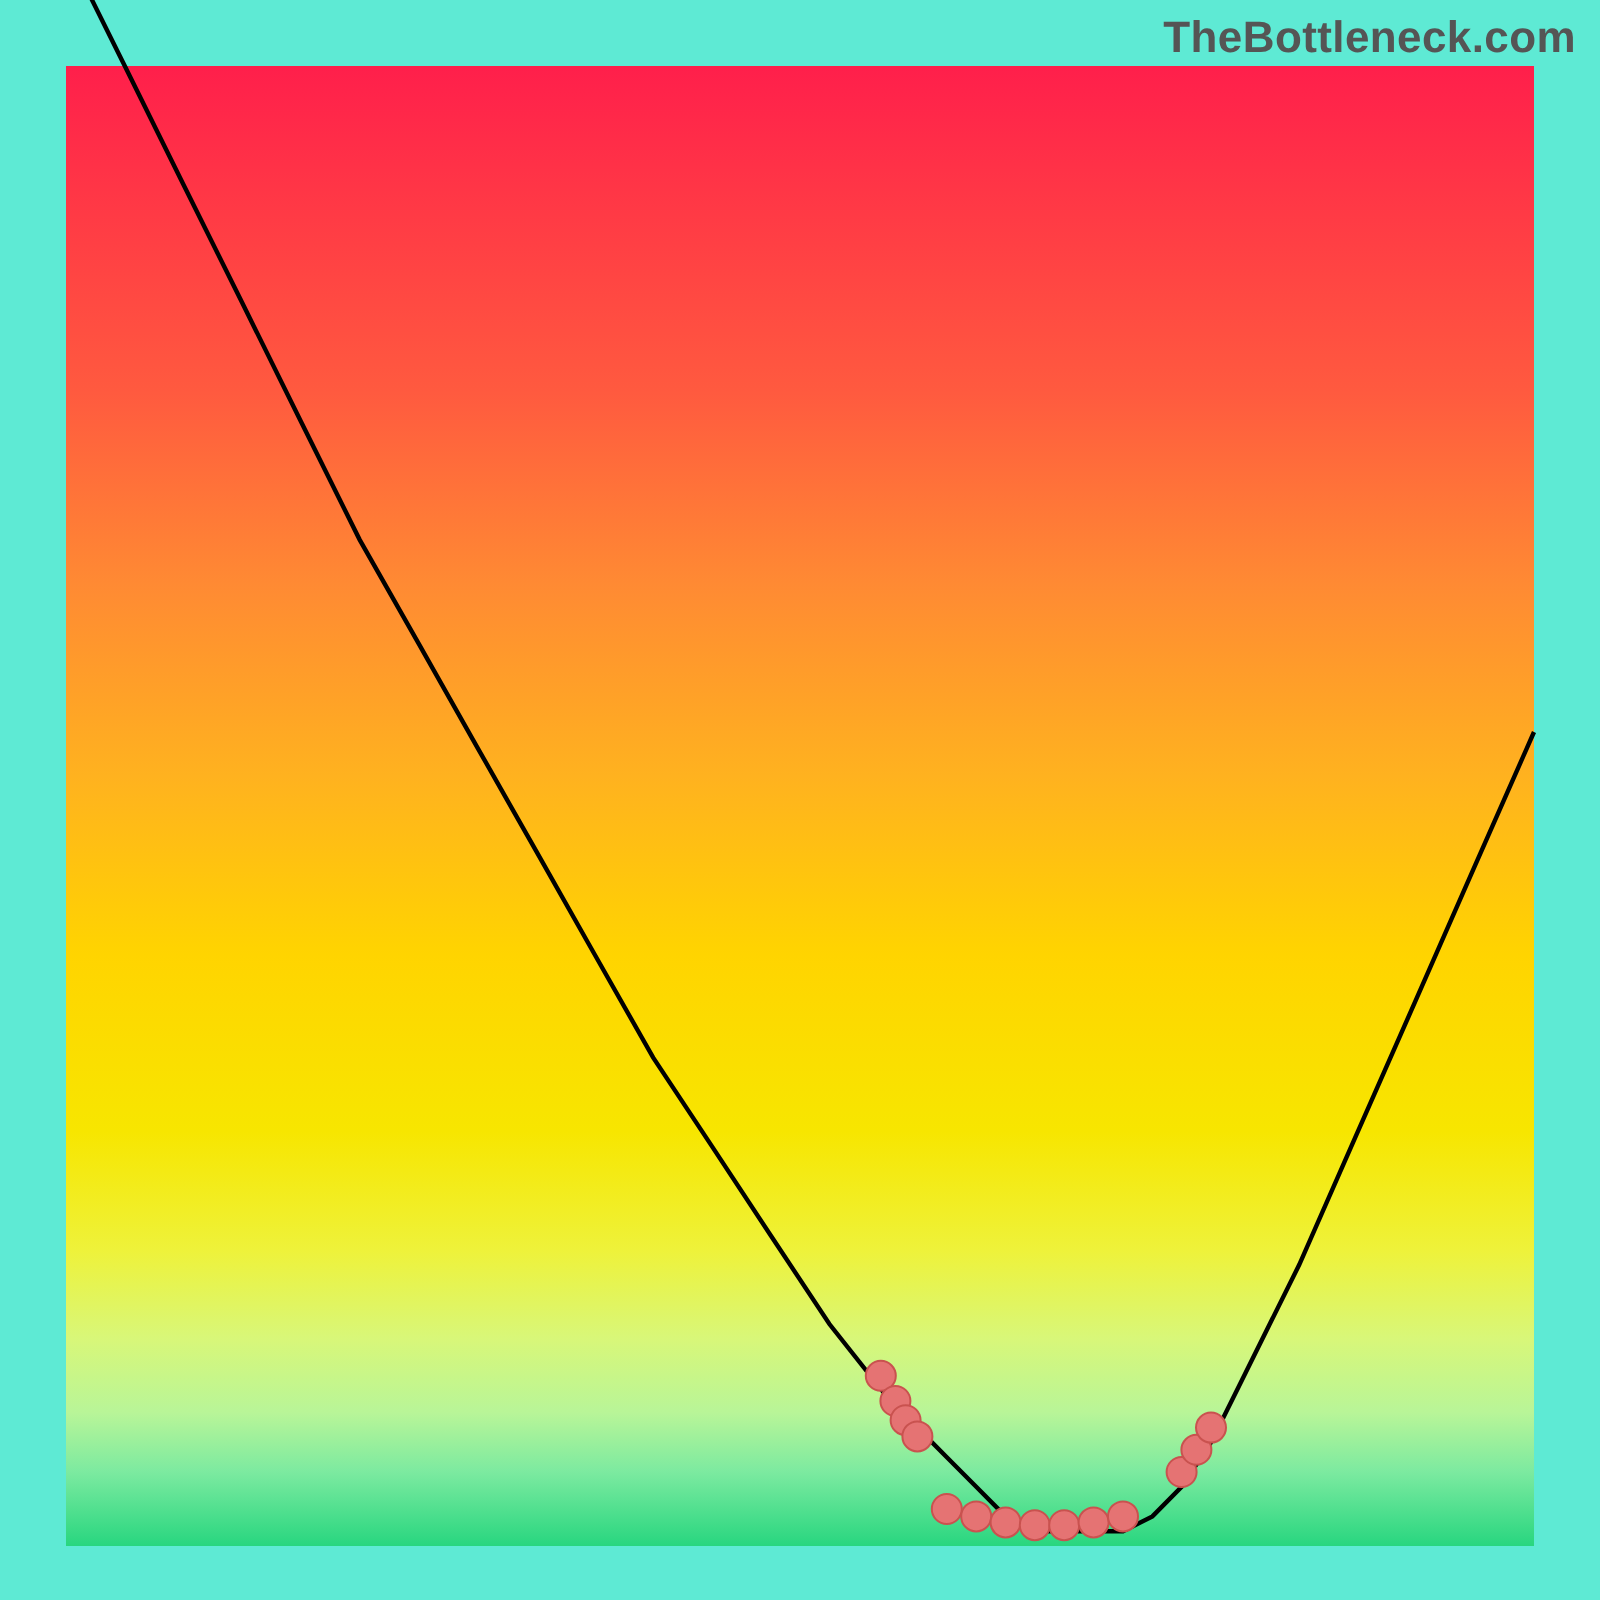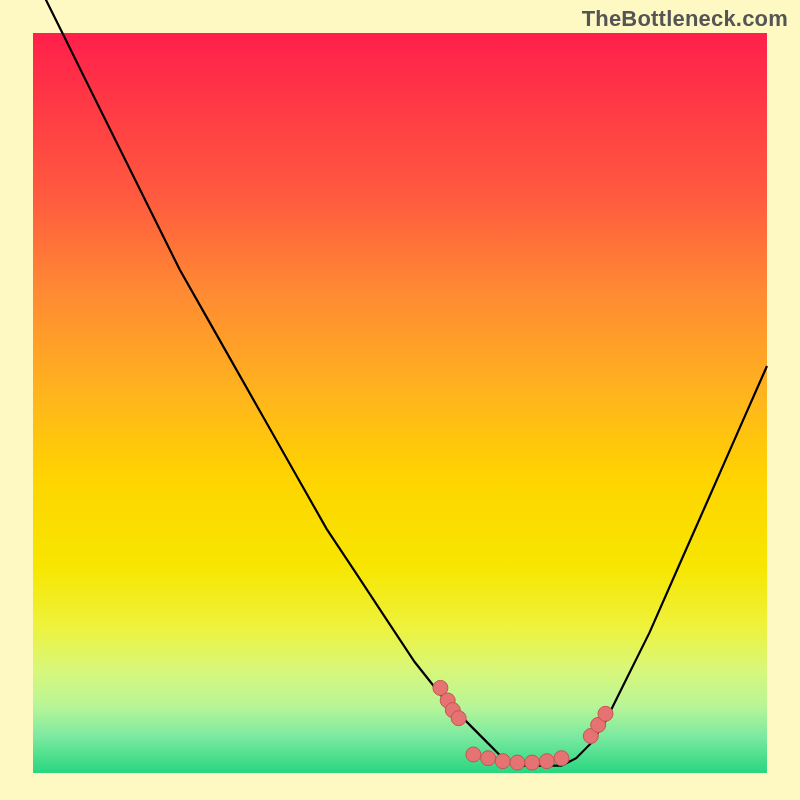--- a/index.html
+++ b/index.html
@@ -8,21 +8,21 @@
     width: 800px;
     height: 800px;
     background: #000;
     font-family: Arial, Helvetica, sans-serif;
     overflow: hidden;
   }
   .stage {
     position: relative;
     width: 800px;
     height: 800px;
-    background: #fef9c3;
+    background: #5eead4;
   }
   .watermark {
     position: absolute;
     top: 6px;
     right: 12px;
     color: #555;
     font-size: 22px;
     font-weight: 600;
     letter-spacing: 0.2px;
   }

